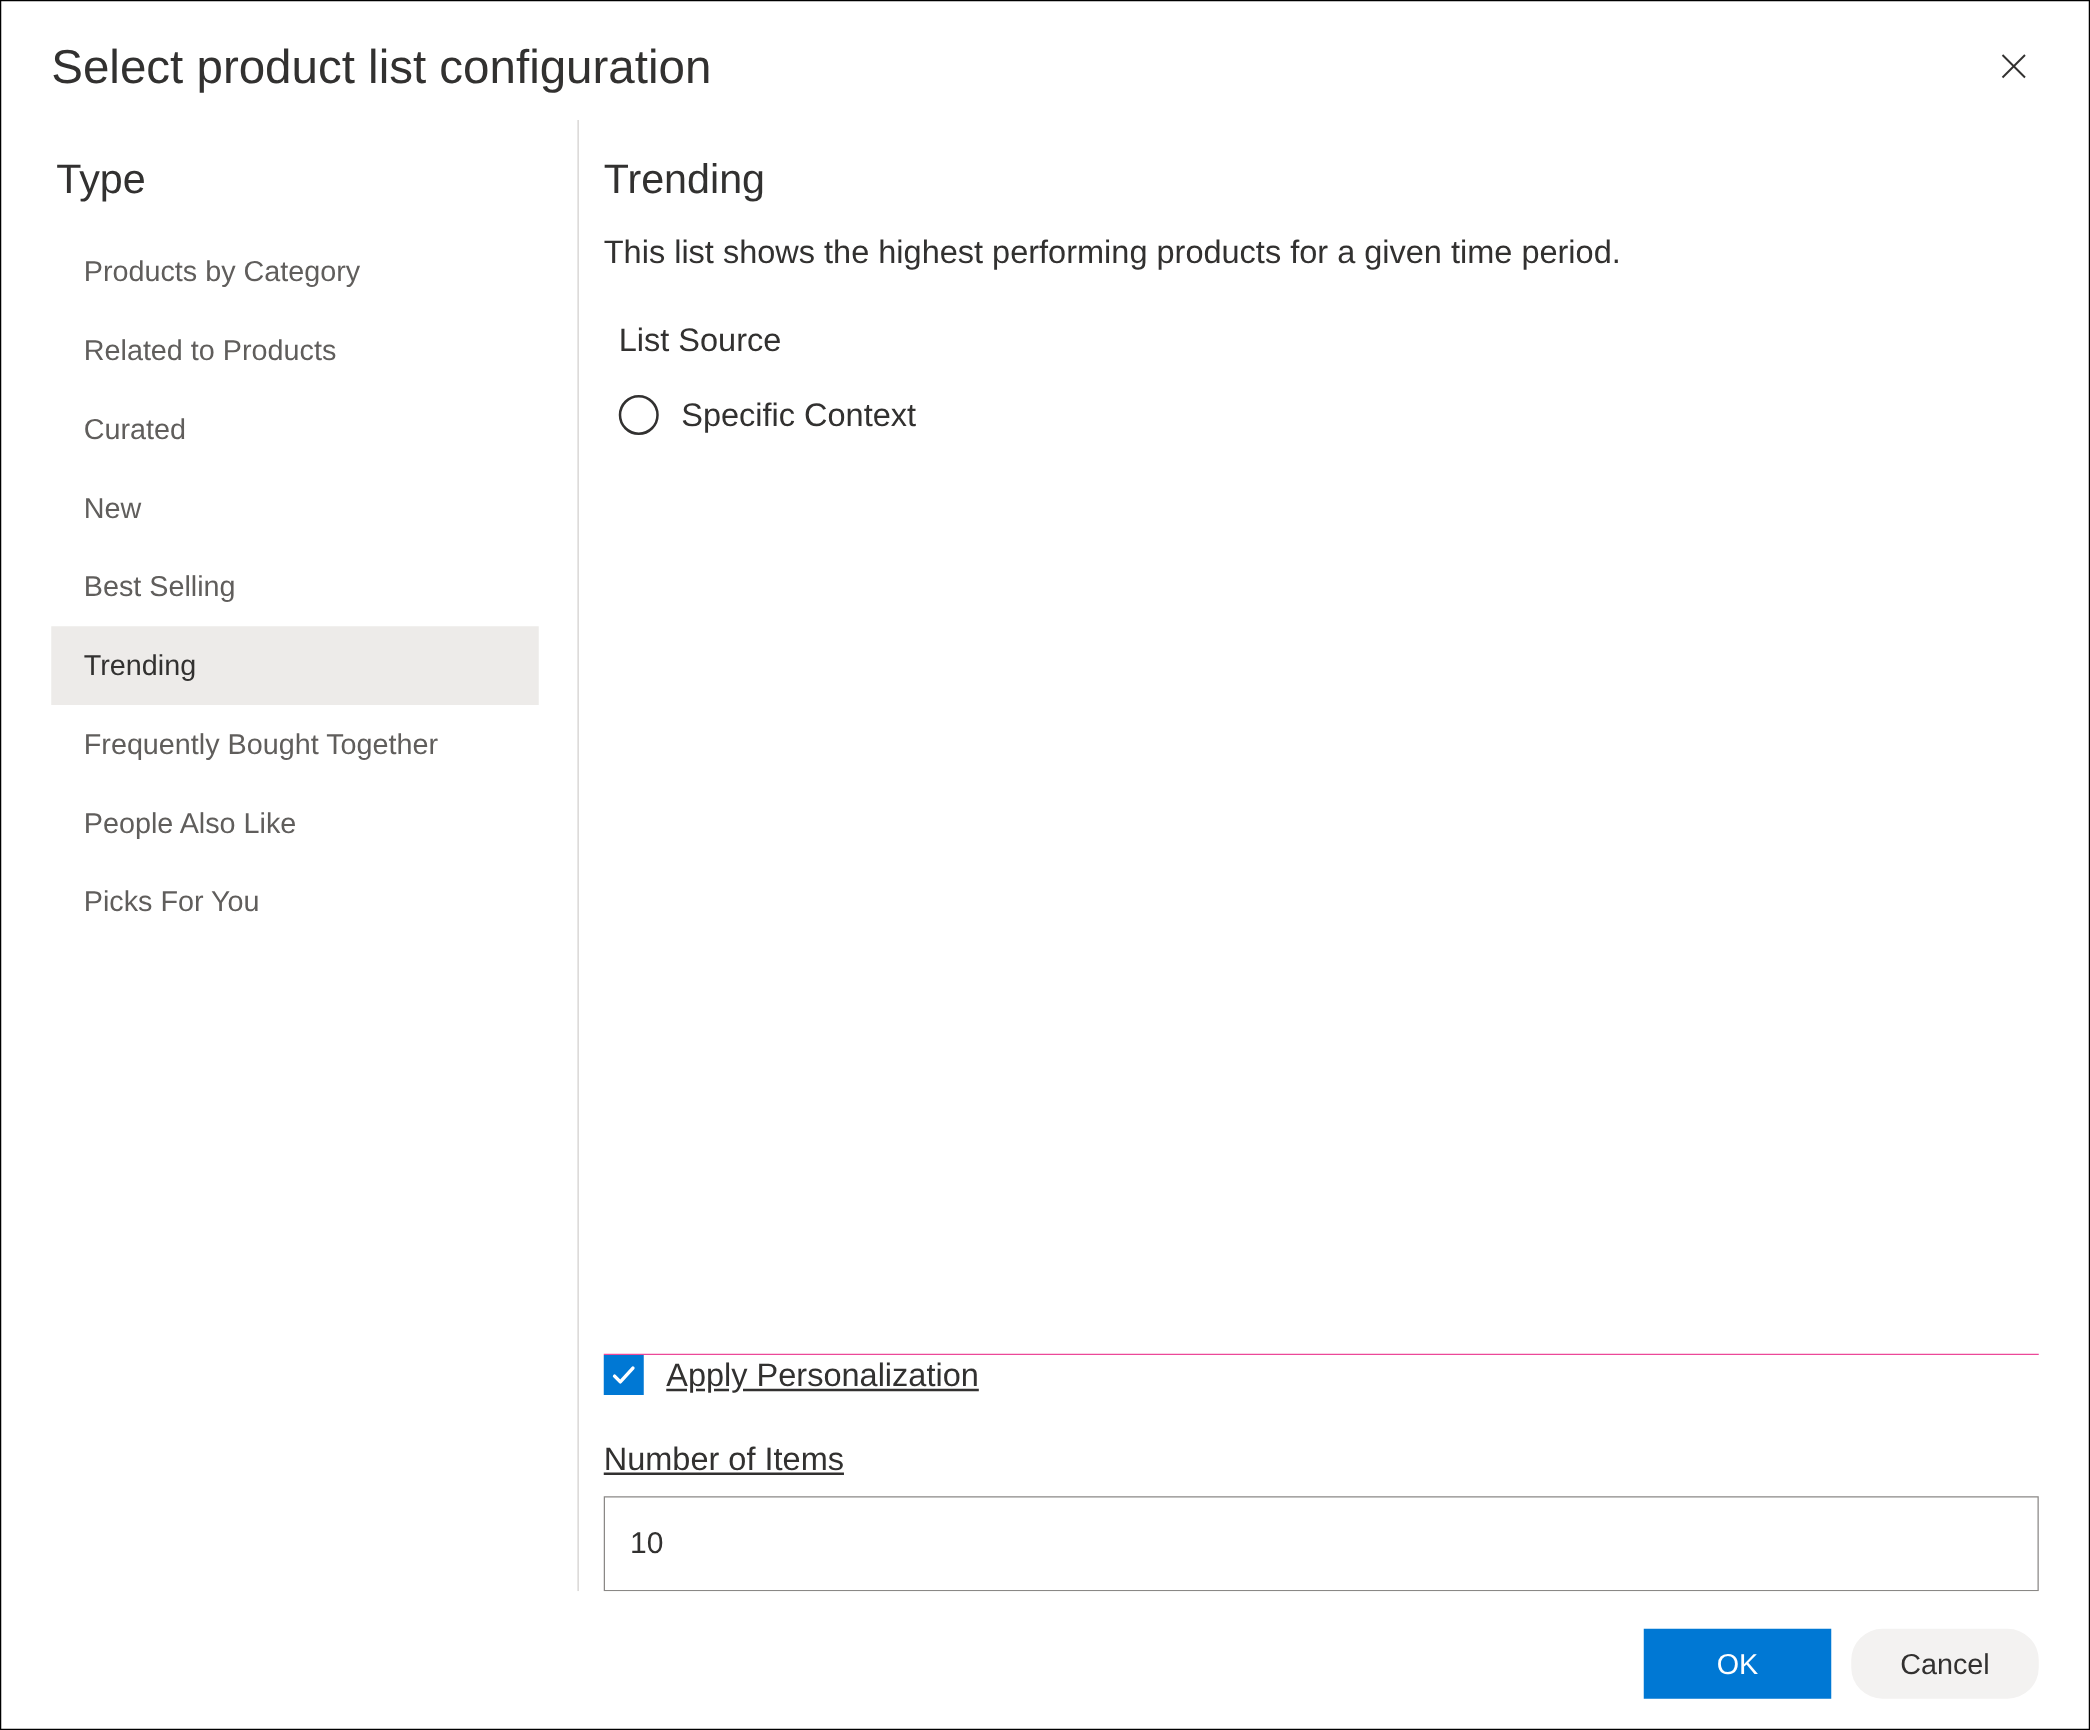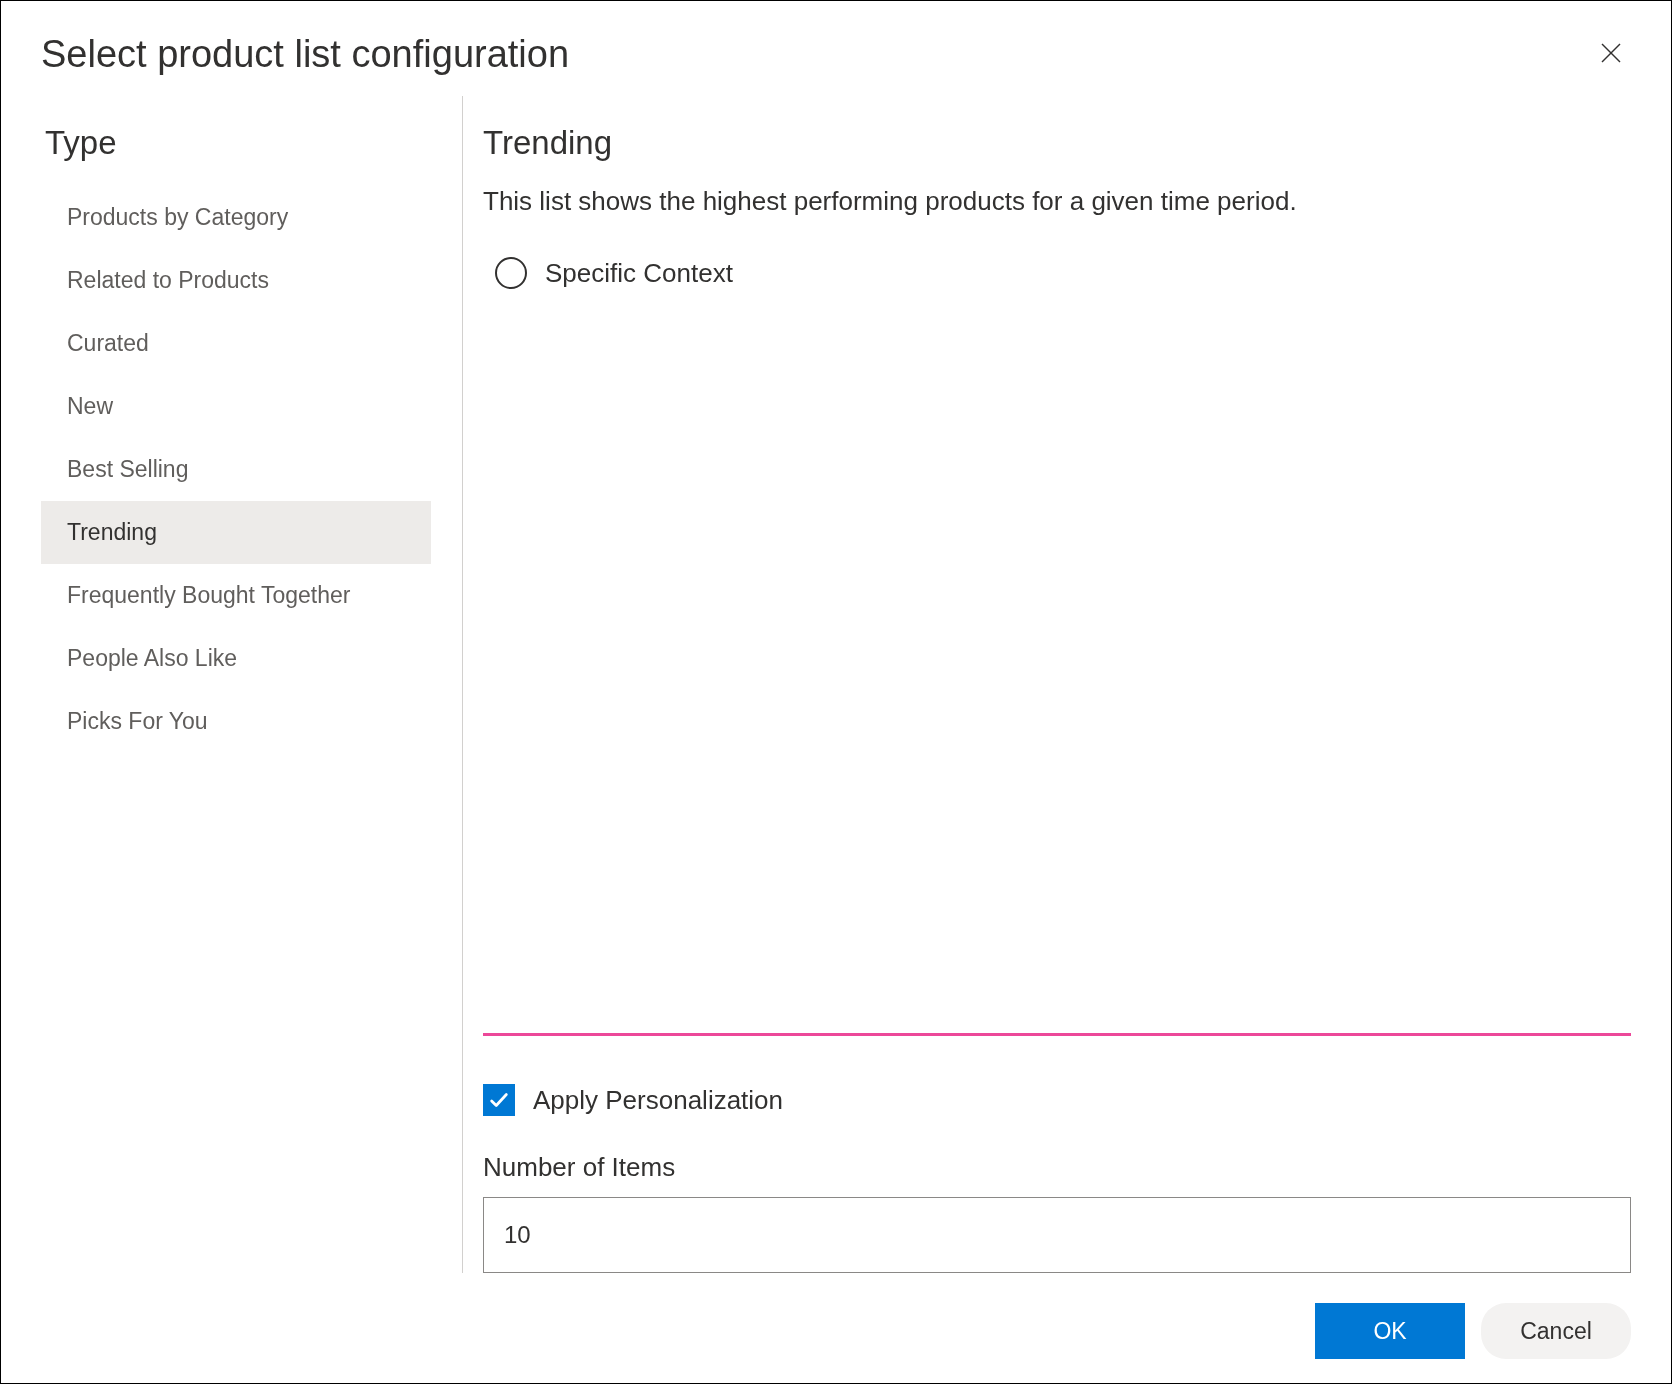--- a/index.html
+++ b/index.html
@@ -134,24 +134,24 @@
       width: 16px;
       height: 16px;
       border-radius: 50%;
       background: #0078d4;
     }
     .radio-label {
       font-size: 26px;
       color: #323130;
     }
     .bottom-panel {
-      border-top: 3px solid #ec4899;
+      border-top: 1px solid #ec4899;
       margin-top: auto;
-      padding-top: 48px;
       padding-left: 0;
+      text-decoration: underline;
     }
     .checkbox-row {
       display: flex;
       align-items: center;
       margin-bottom: 36px;
       cursor: pointer;
     }
     .checkbox-box {
       width: 32px;
       height: 32px;
@@ -243,20 +243,21 @@
           <li class="type-item">People Also Like</li>
           <li class="type-item">Picks For You</li>
         </ul>
     </aside>
 
     <section class="main-area">
       <h2 class="main-heading">Trending</h2>
       <p class="main-description">This list shows the highest performing products for a given time period.</p>
 
       <div class="form-section">
+        <div class="section-label">List Source</div>
         <div id="radio-group">
             <div class="radio-option">
               <span class="radio-circle"></span>
               <span class="radio-label">Specific Context</span>
             </div>
           </div>
       </div>
 
       <div class="bottom-panel">
         <div class="checkbox-row">

